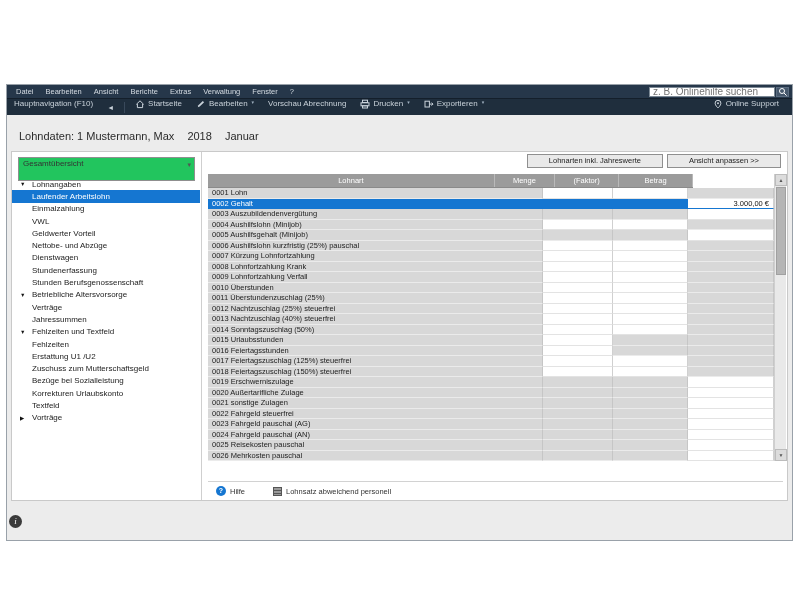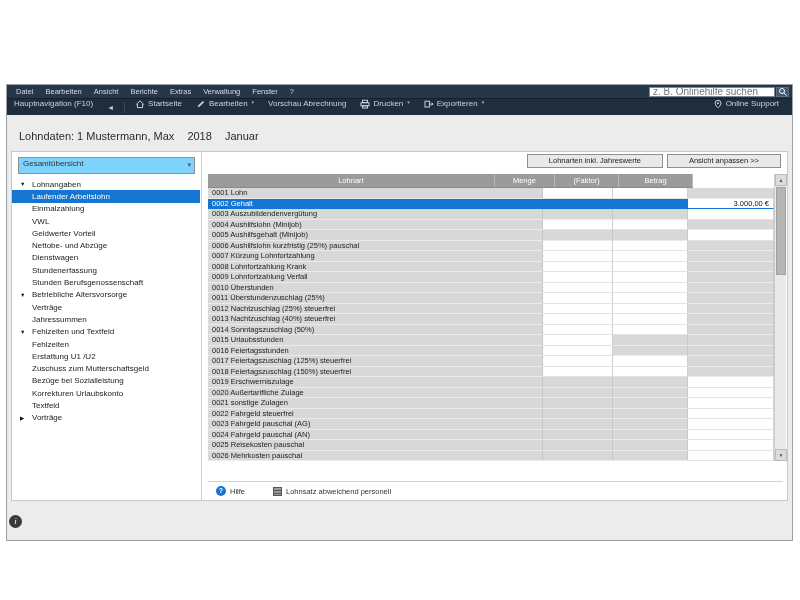--- a/index.html
+++ b/index.html
@@ -27,21 +27,21 @@
 
   
   .content{position:absolute;left:0;top:30px;right:0;bottom:0;background:#ececec}
   .page-title{position:absolute;left:12px;top:15px;font-size:11px;color:#2b2b2b;white-space:nowrap}
   .page-title .gap{margin-left:10px}
 
   .panel{position:absolute;left:4px;right:4px;top:36px;height:350px;background:#ffffff;border:1px solid #c9c9c9}
 
   
   .sidebar{position:absolute;left:0;top:0;bottom:0;width:190px;border-right:1px solid #cfcfcf;background:#fff}
-  .view-select{position:absolute;left:6px;top:5px;width:177px;height:17px;border:1px solid #8f8f8f;font-size:8px;color:#333;line-height:11px;padding:0 10px 0 4px;background:#7dd3fc}
+  .view-select{position:absolute;left:6px;top:5px;width:177px;height:24px;border:1px solid #8f8f8f;font-size:8px;color:#333;line-height:11px;padding:0 10px 0 4px;background:#22c55e}
   .vs-caret{position:absolute;right:3px;top:1px;font-size:7px;color:#555}
   .tree{position:absolute;left:0;top:26px;right:1px}
   .tree-item{position:relative;height:12.3px;font-size:8px;color:#222;display:flex;align-items:center;white-space:nowrap}
   .tree-item .label{margin-left:20px}
   .tree-item.child .label{}
   .expander{position:absolute;left:8px;top:0;font-size:5.5px;color:#111;line-height:12.3px}
   .tree-item.selected{background:#1576d1}
   .tree-item.selected .label{color:#fff}
 
   

